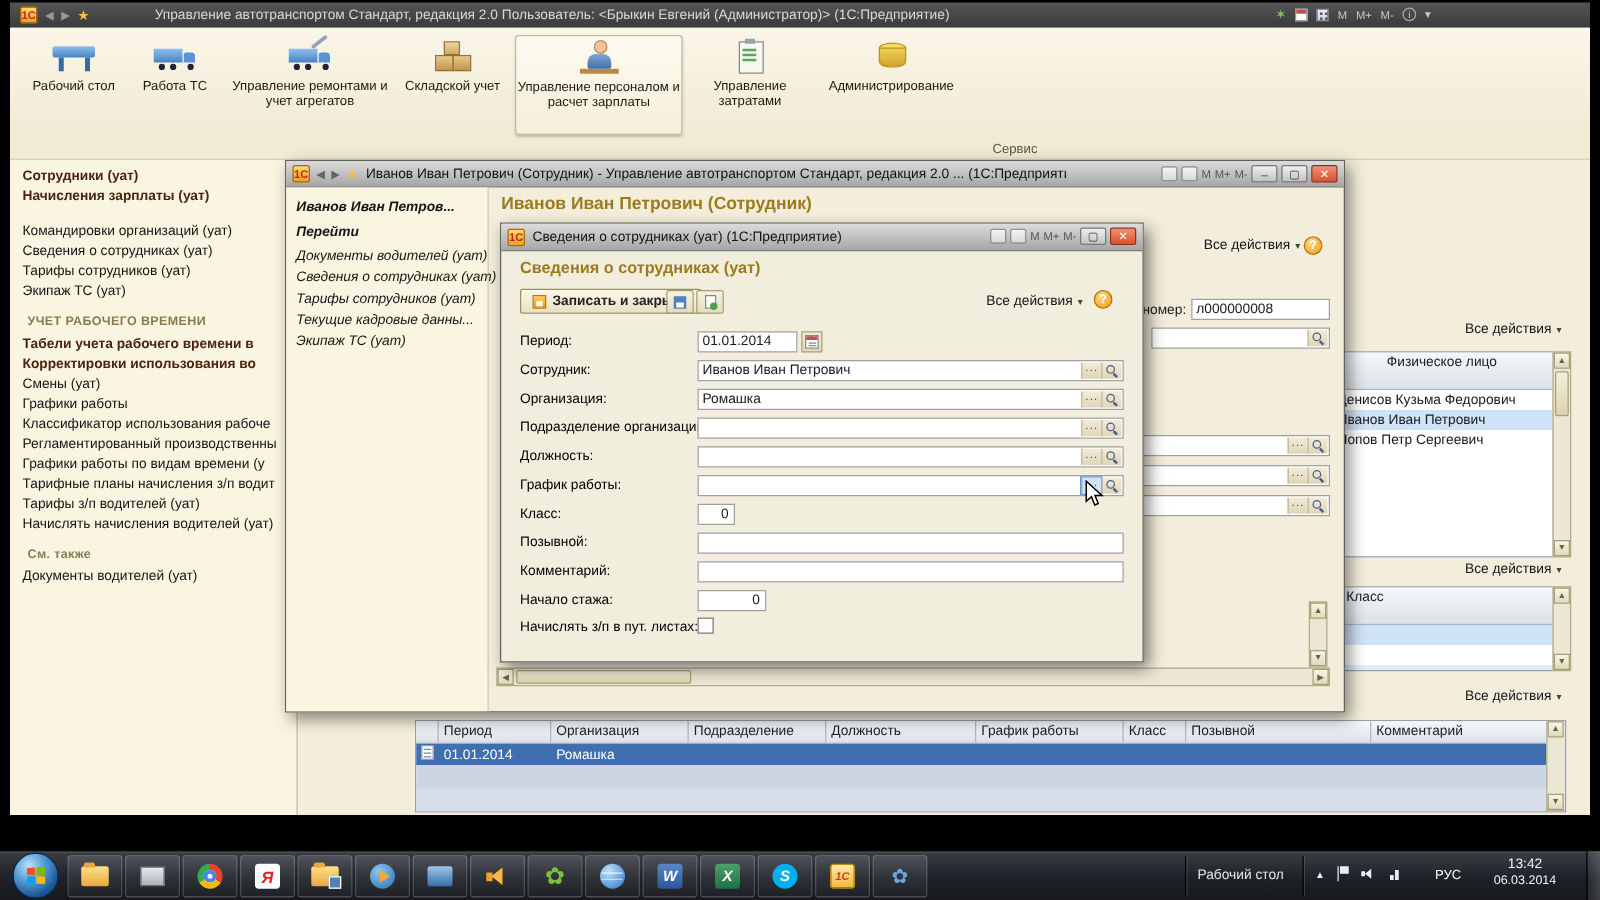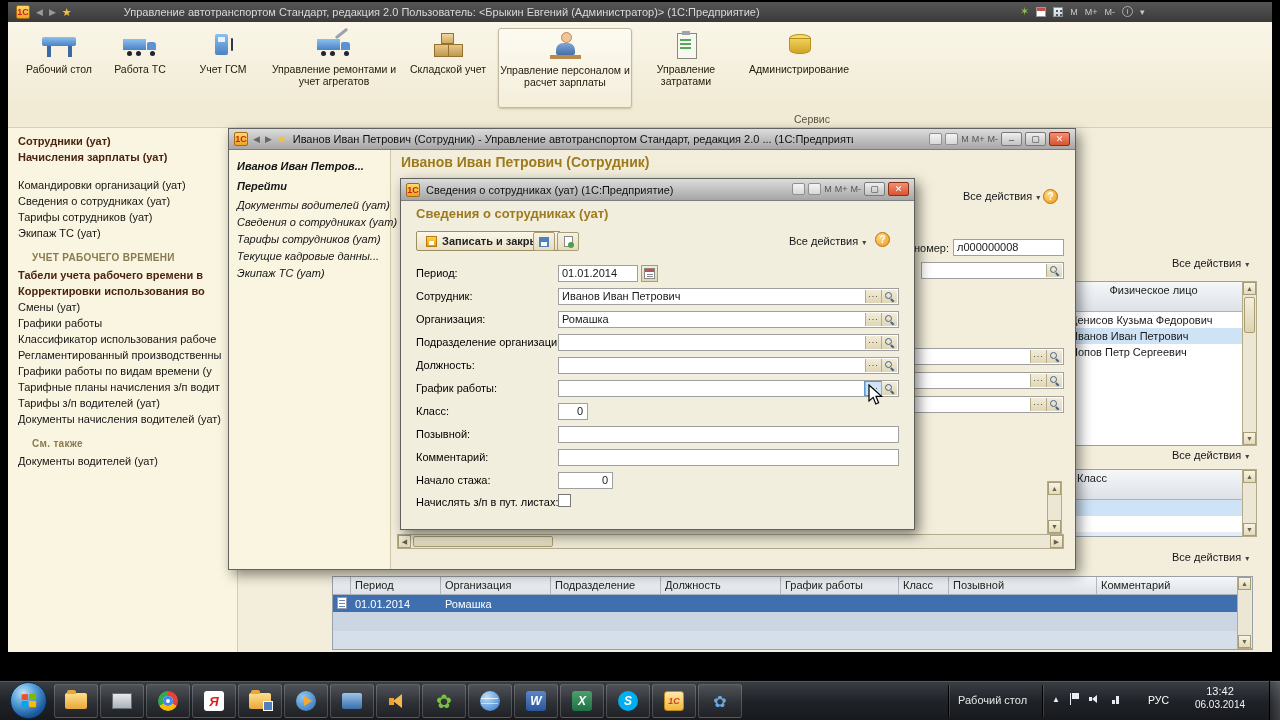--- a/index.html
+++ b/index.html
@@ -64,21 +64,21 @@
   #groupstrip { position:absolute; left:8px; top:112px; width:1264px; height:16px;
     background:#f1ebd6; border-bottom:1px solid #d8d0b0; }
   #groupstrip span { position:absolute; left:786px; top:1px; font-size:10.5px; color:#5a5240; }
 
   
   #sidebar { position:absolute; left:8px; top:128px; width:230px; height:524px;
     background:#faf5e1; border-right:1px solid #d6cdae; padding-top:5px; overflow:hidden; }
   .side-item { padding:2px 0 2px 10px; font-size:11px; white-space:nowrap; color:#151515; }
   .side-feat { font-weight:bold; color:#4a2410; }
   .side-bold { font-weight:bold; color:#4a2410; }
-  .side-head { font-weight:bold; color:#8a7a50; font-size:10px; padding:11px 0 4px 24px; letter-spacing:.3px; white-space:nowrap; }
+  .side-head { font-weight:bold; color:#8a7a50; font-size:10px; padding:11px 0 4px 14px; letter-spacing:.3px; white-space:nowrap; }
   .gap12 { height:12px; }
 
   #main-bg { position:absolute; left:238px; top:128px; width:1034px; height:524px; background:#f3eedb; }
 
   
   .aa { position:absolute; font-size:11px; color:#15151a; display:flex; align-items:center; gap:4px; white-space:nowrap; }
   .dd::after { content:"▾"; font-size:8px; color:#444; }
   .help { width:15px; height:15px; border-radius:50%; background:radial-gradient(circle at 35% 30%,#ffd98a,#f09a10);
     border:1px solid #b8700a; color:#fff; font-weight:bold; font-size:10px; display:inline-flex; align-items:center; justify-content:center; }
   .help::after { content:"?"; }
@@ -261,26 +261,20 @@
     <div class="rsec" style="width:74px">
       <div class="ricon i-desk"></div>
       <div class="rlabel">Рабочий стол</div>
     </div>
     <div class="rsec" style="width:72px">
       <div class="ricon i-truck">
           <i></i>
         </div>
       <div class="rlabel">Работа ТС</div>
     </div>
-    <div class="rsec" style="width:78px">
-      <div class="ricon i-fuel">
-          <i></i>
-        </div>
-      <div class="rlabel">Учет ГСМ</div>
-    </div>
     <div class="rsec" style="width:128px">
       <div class="ricon i-repair">
           <i></i>
           <b></b>
         </div>
       <div class="rlabel">Управление ремонтами и учет агрегатов</div>
     </div>
     <div class="rsec" style="width:84px">
       <div class="ricon i-box">
           <i></i>
@@ -319,21 +313,21 @@
     <div class="side-head">УЧЕТ РАБОЧЕГО ВРЕМЕНИ</div>
     <div class="side-item side-bold">Табели учета рабочего времени в</div>
     <div class="side-item side-bold">Корректировки использования во</div>
     <div class="side-item">Смены (уат)</div>
     <div class="side-item">Графики работы</div>
     <div class="side-item">Классификатор использования рабоче</div>
     <div class="side-item">Регламентированный производственны</div>
     <div class="side-item">Графики работы по видам времени (у</div>
     <div class="side-item">Тарифные планы начисления з/п водит</div>
     <div class="side-item">Тарифы з/п водителей (уат)</div>
-    <div class="side-item">Документы начисления водителей (уат)</div>
+    <div class="side-item">Начислять начисления водителей (уат)</div>
     <div class="side-head">См. также</div>
     <div class="side-item">Документы водителей (уат)</div>
   </div>
 
   <div id="main-bg"></div>
 
   <span class="aa" style="left:1172px;top:257px">
     <span>Все действия</span>
       <span class="dd"></span>
   </span>

